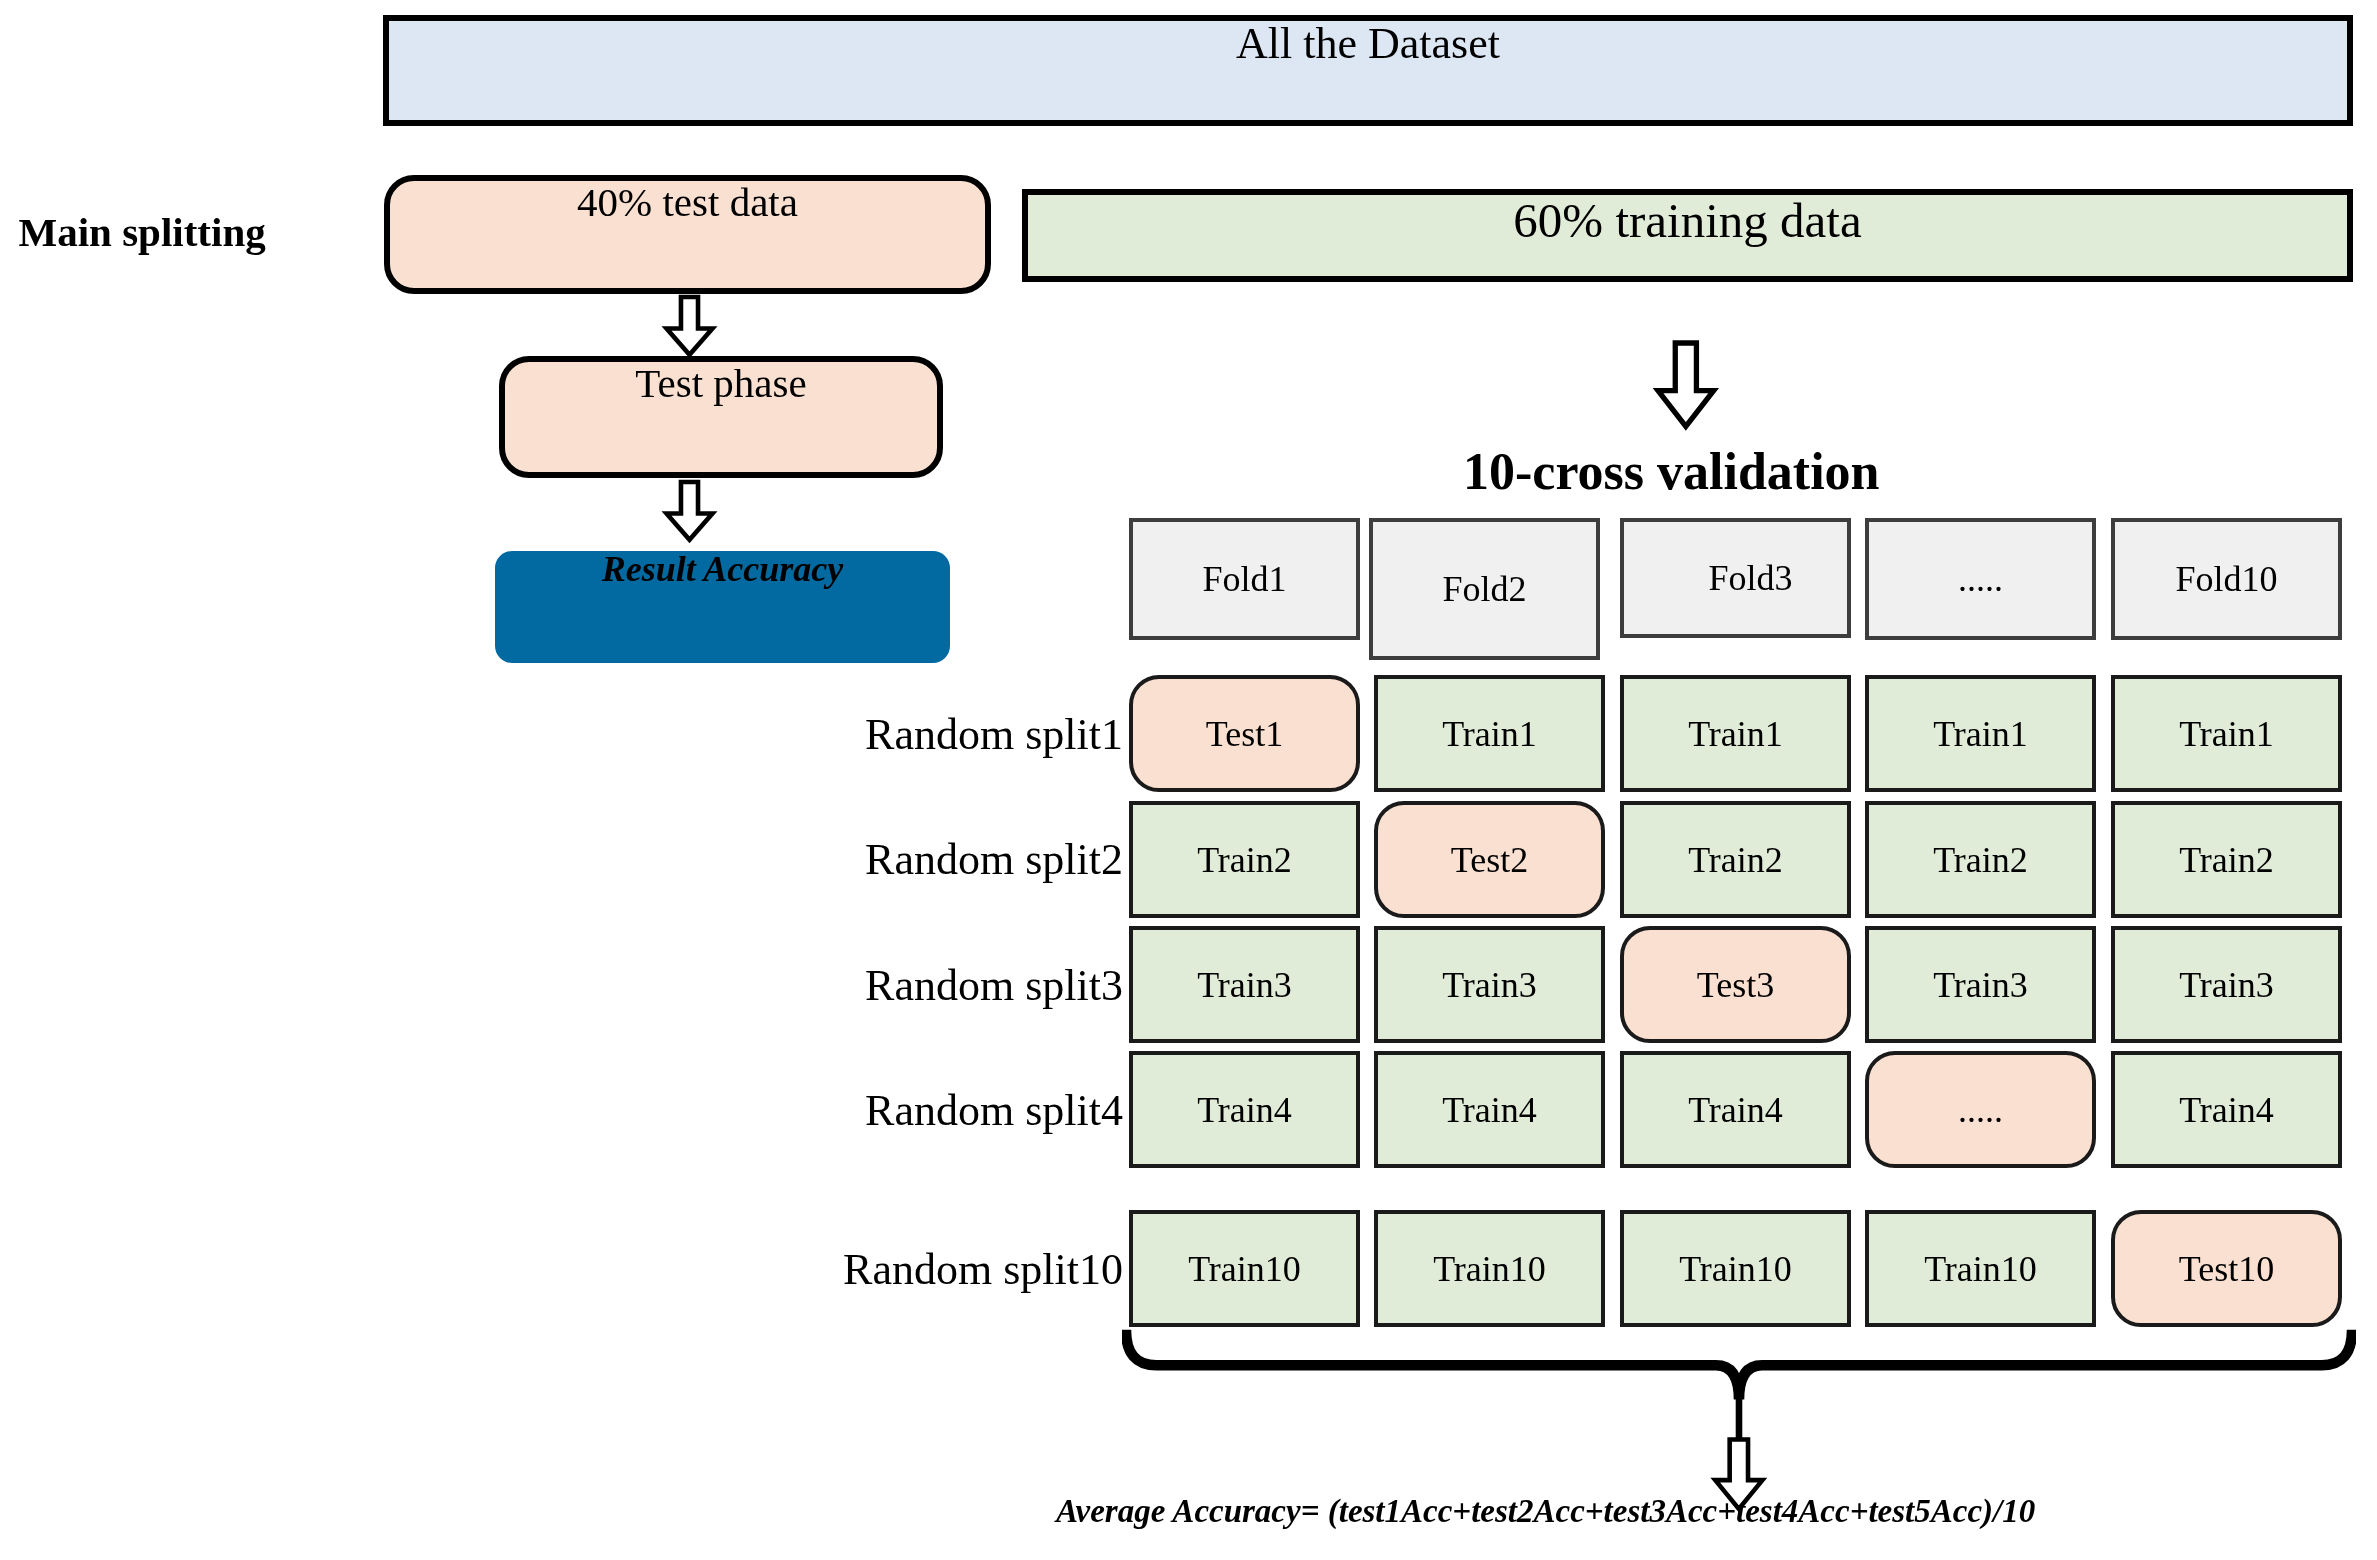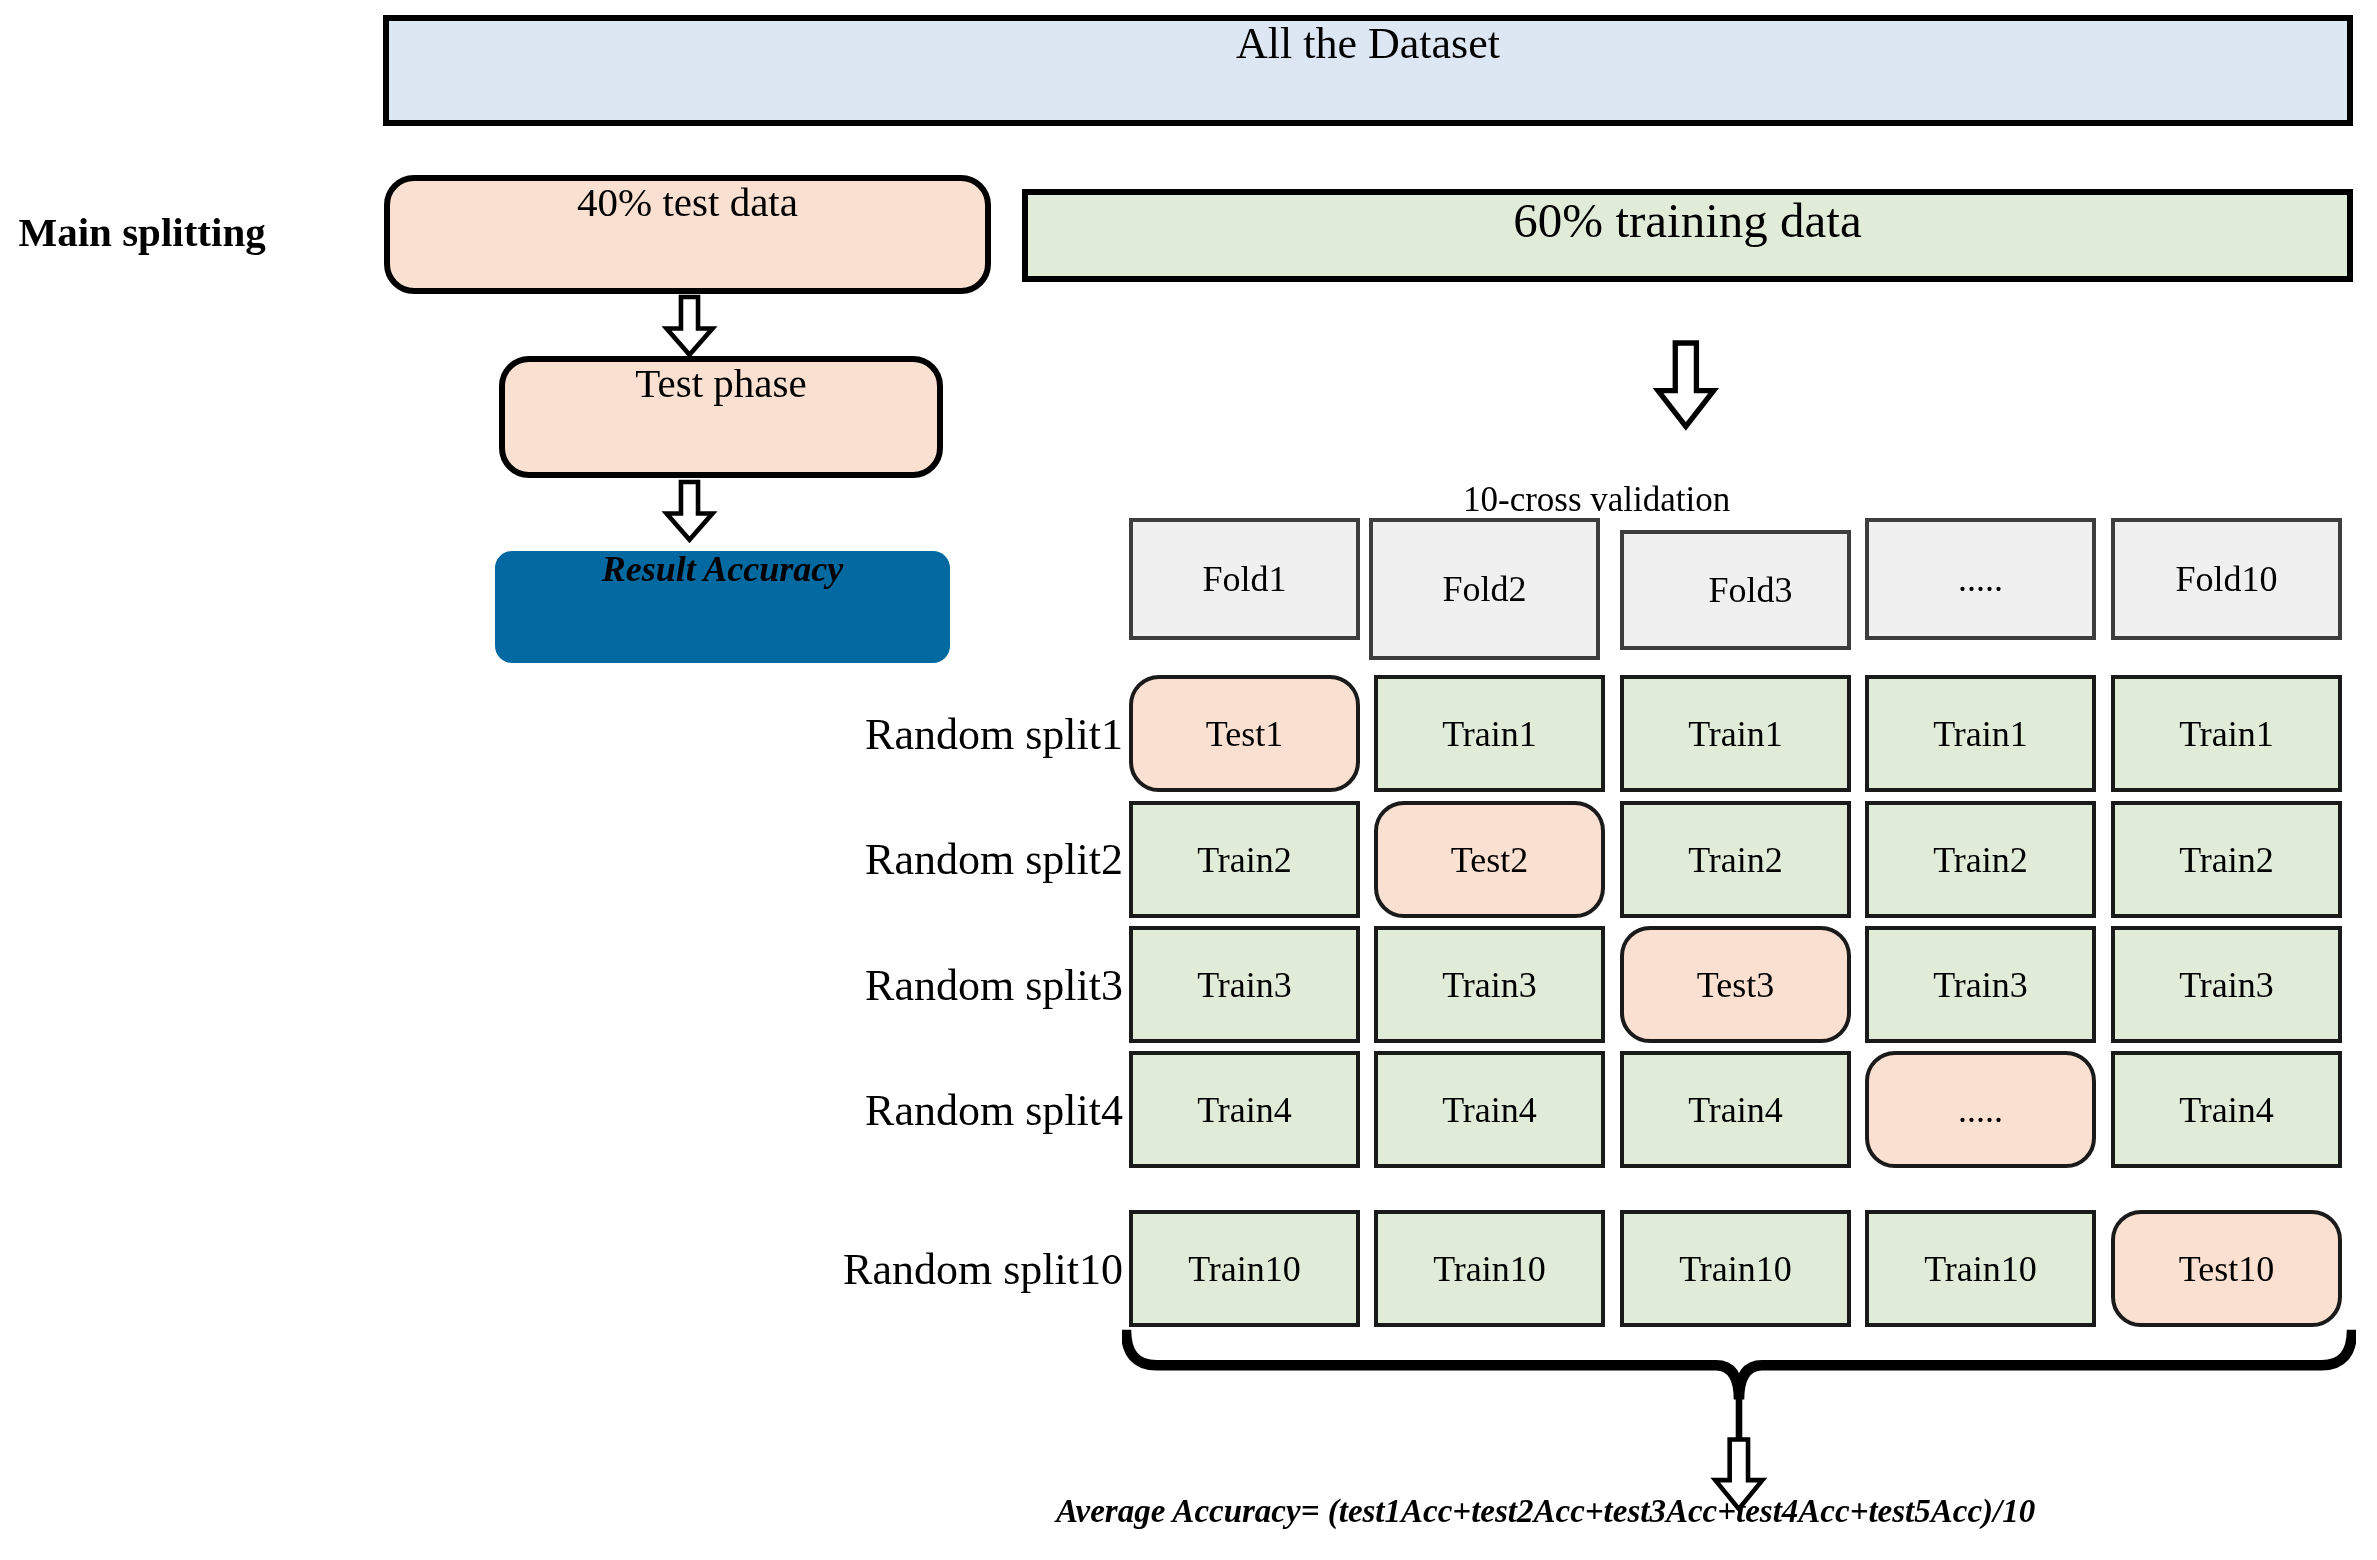--- a/index.html
+++ b/index.html
@@ -69,21 +69,21 @@
   .label {
     position: absolute;
     white-space: nowrap;
   }
   #main-splitting-label {
     left: 18.5px; top: 208px;
     font-size: 41px; font-weight: bold;
   }
   #cv-title {
     left: 1463px; top: 442px;
-    font-size: 35px; font-weight: normal; margin-top: 38px;
+    font-size: 52px; font-weight: bold;
   }
   #avg-accuracy-formula {
     left: 1056px; top: 1493px;
     font-size: 33px; font-weight: bold; font-style: italic;
   }
   .split-label {
     position: absolute;
     white-space: nowrap;
     font-size: 44px;
     text-align: right;
@@ -161,21 +161,21 @@
 
   <div class="label" id="cv-title">10-cross validation</div>
 
   <div id="cv-grid">
       <div class="cell headcell fill-gray" style="left: 1129px; top: 518px; width: 231px; height: 122px;">
         <span>Fold1</span>
       </div>
       <div class="cell headcell fill-gray" style="left: 1369px; top: 518px; width: 231px; height: 142px;">
         <span>Fold2</span>
       </div>
-      <div class="cell headcell fill-gray" style="left: 1620px; top: 530px; width: 231px; height: 120px; padding-left: 30px;">
+      <div class="cell headcell fill-gray" style="left: 1620px; top: 518px; width: 231px; height: 120px; padding-left: 30px;">
         <span>Fold3</span>
       </div>
       <div class="cell headcell fill-gray" style="left: 1865px; top: 518px; width: 231px; height: 122px;">
         <span>.....</span>
       </div>
       <div class="cell headcell fill-gray" style="left: 2111px; top: 518px; width: 231px; height: 122px;">
         <span>Fold10</span>
       </div>
       <div class="split-label" style="top: 734px; left: 0px; width: 1123px;">Random split1</div>
       <div class="cell fill-peach" style="left: 1129px; top: 675px; width: 231px; height: 117px;">

